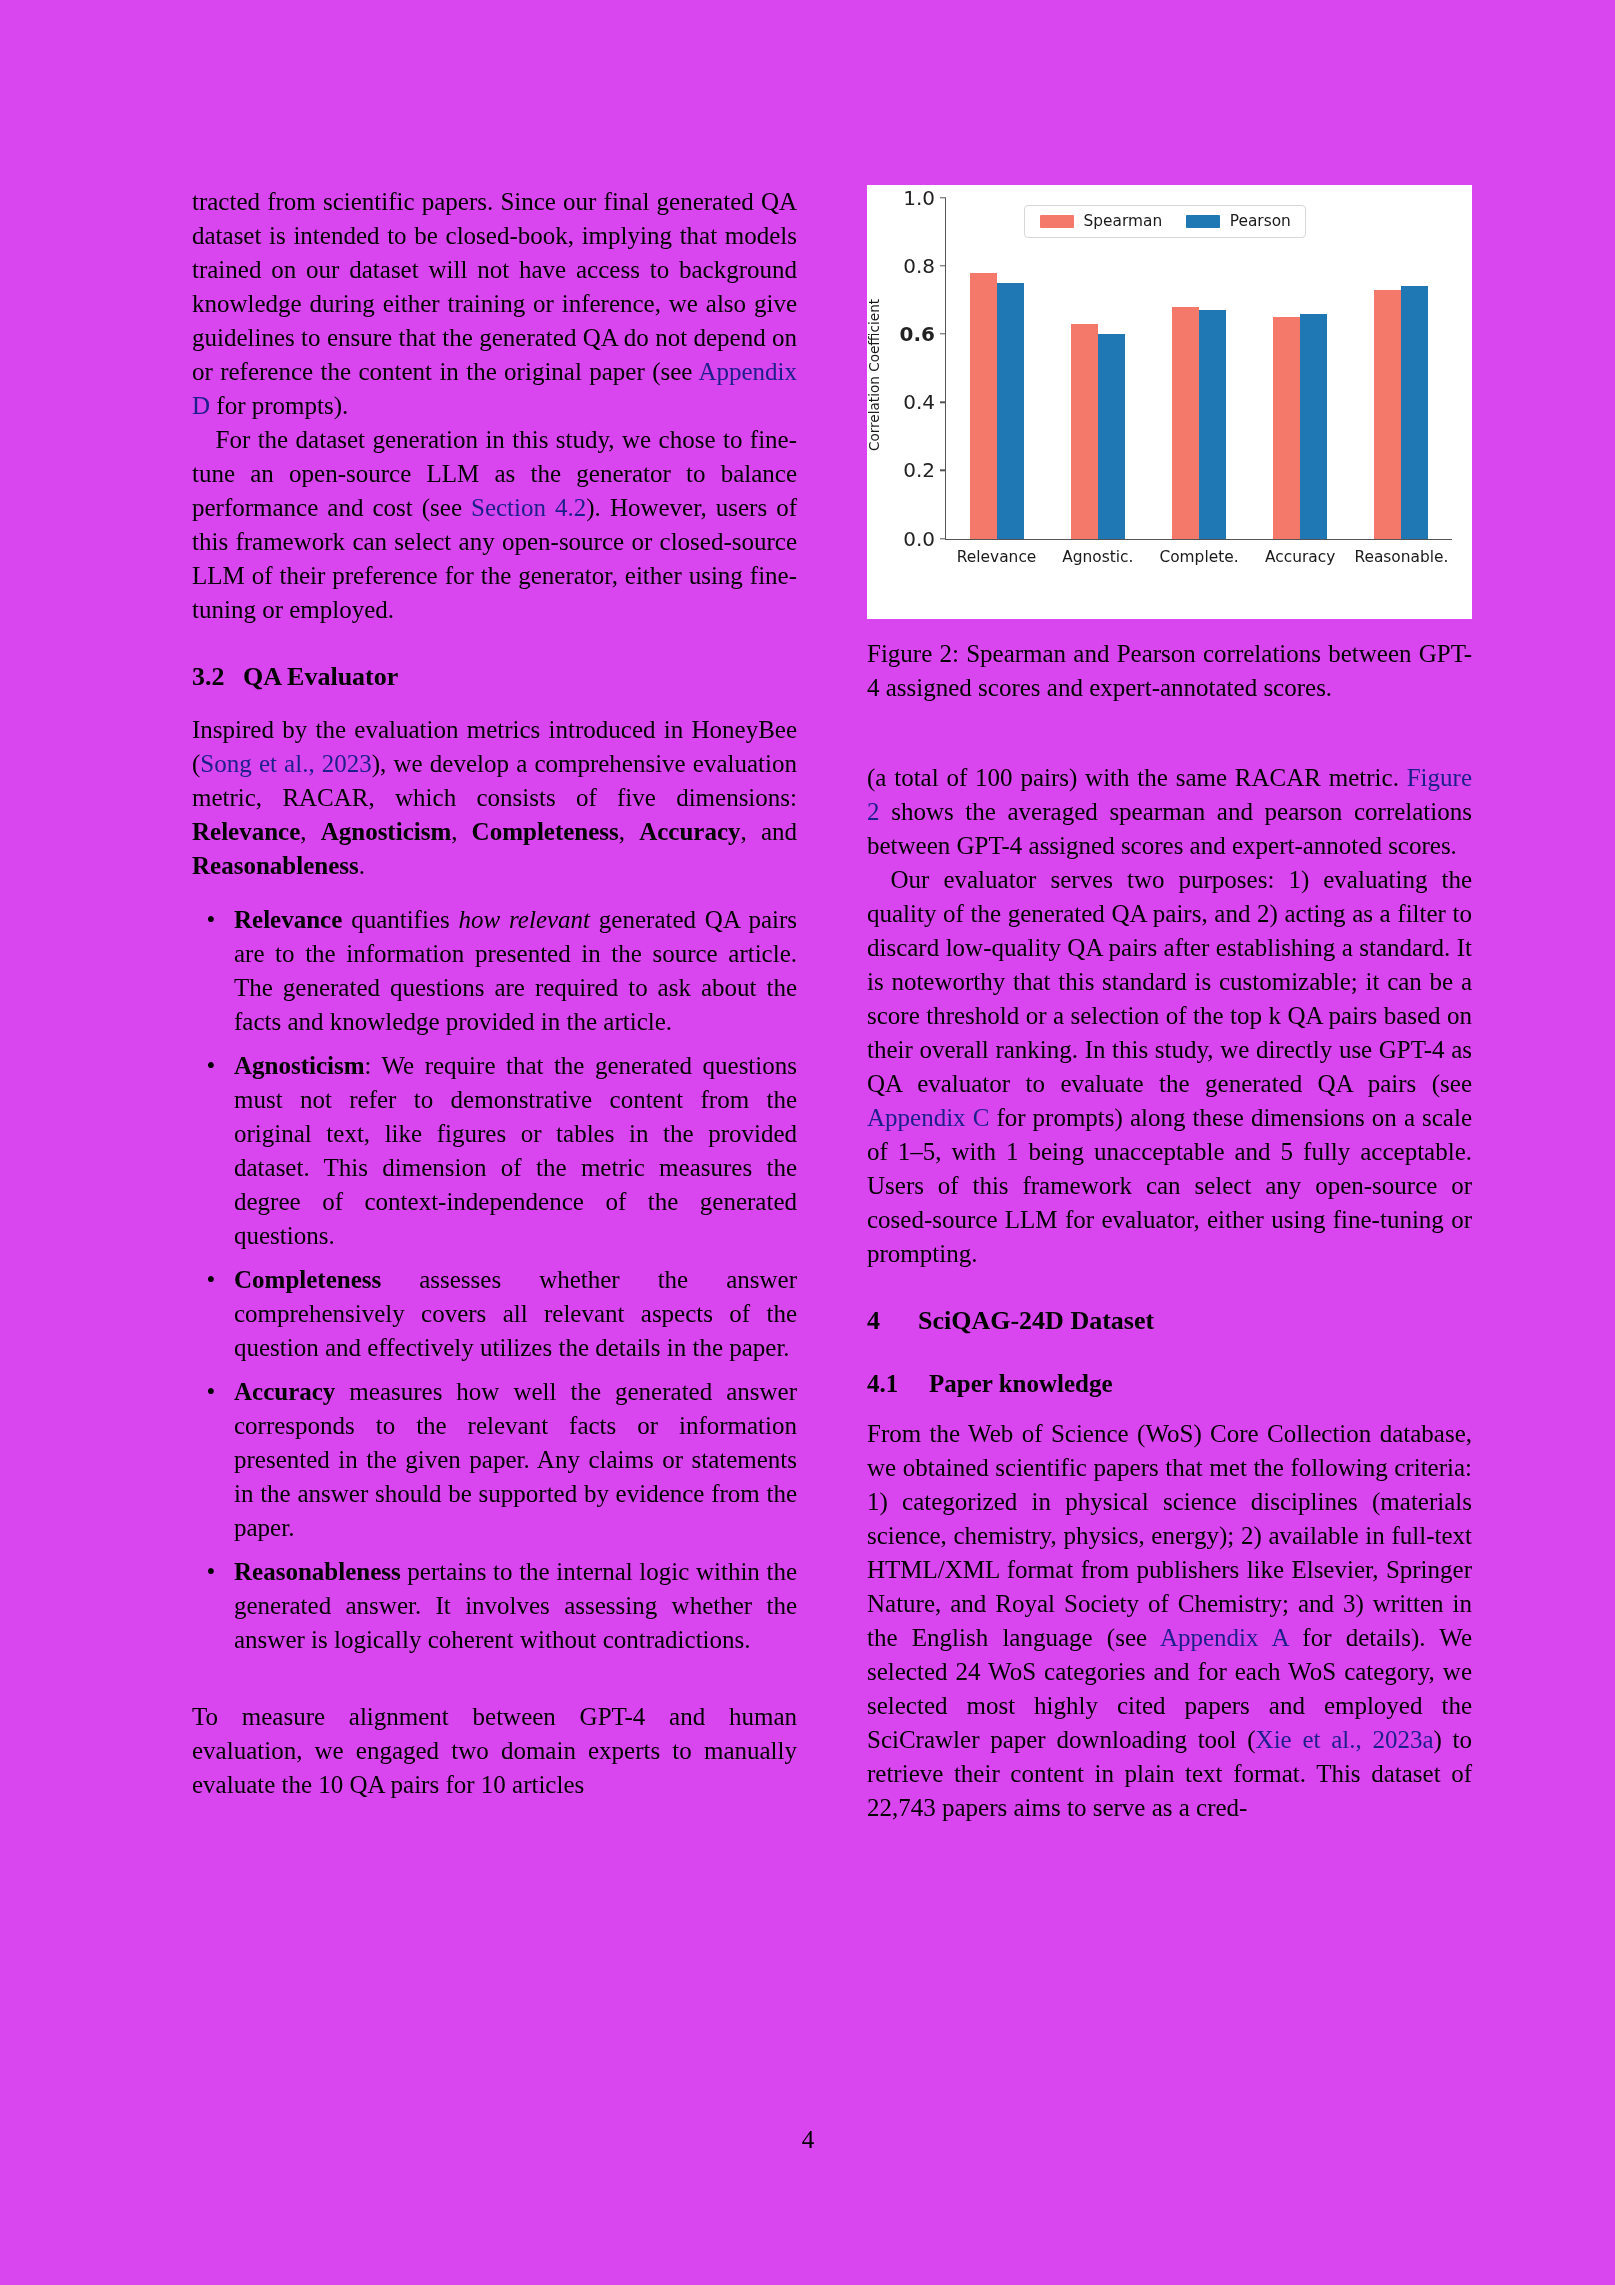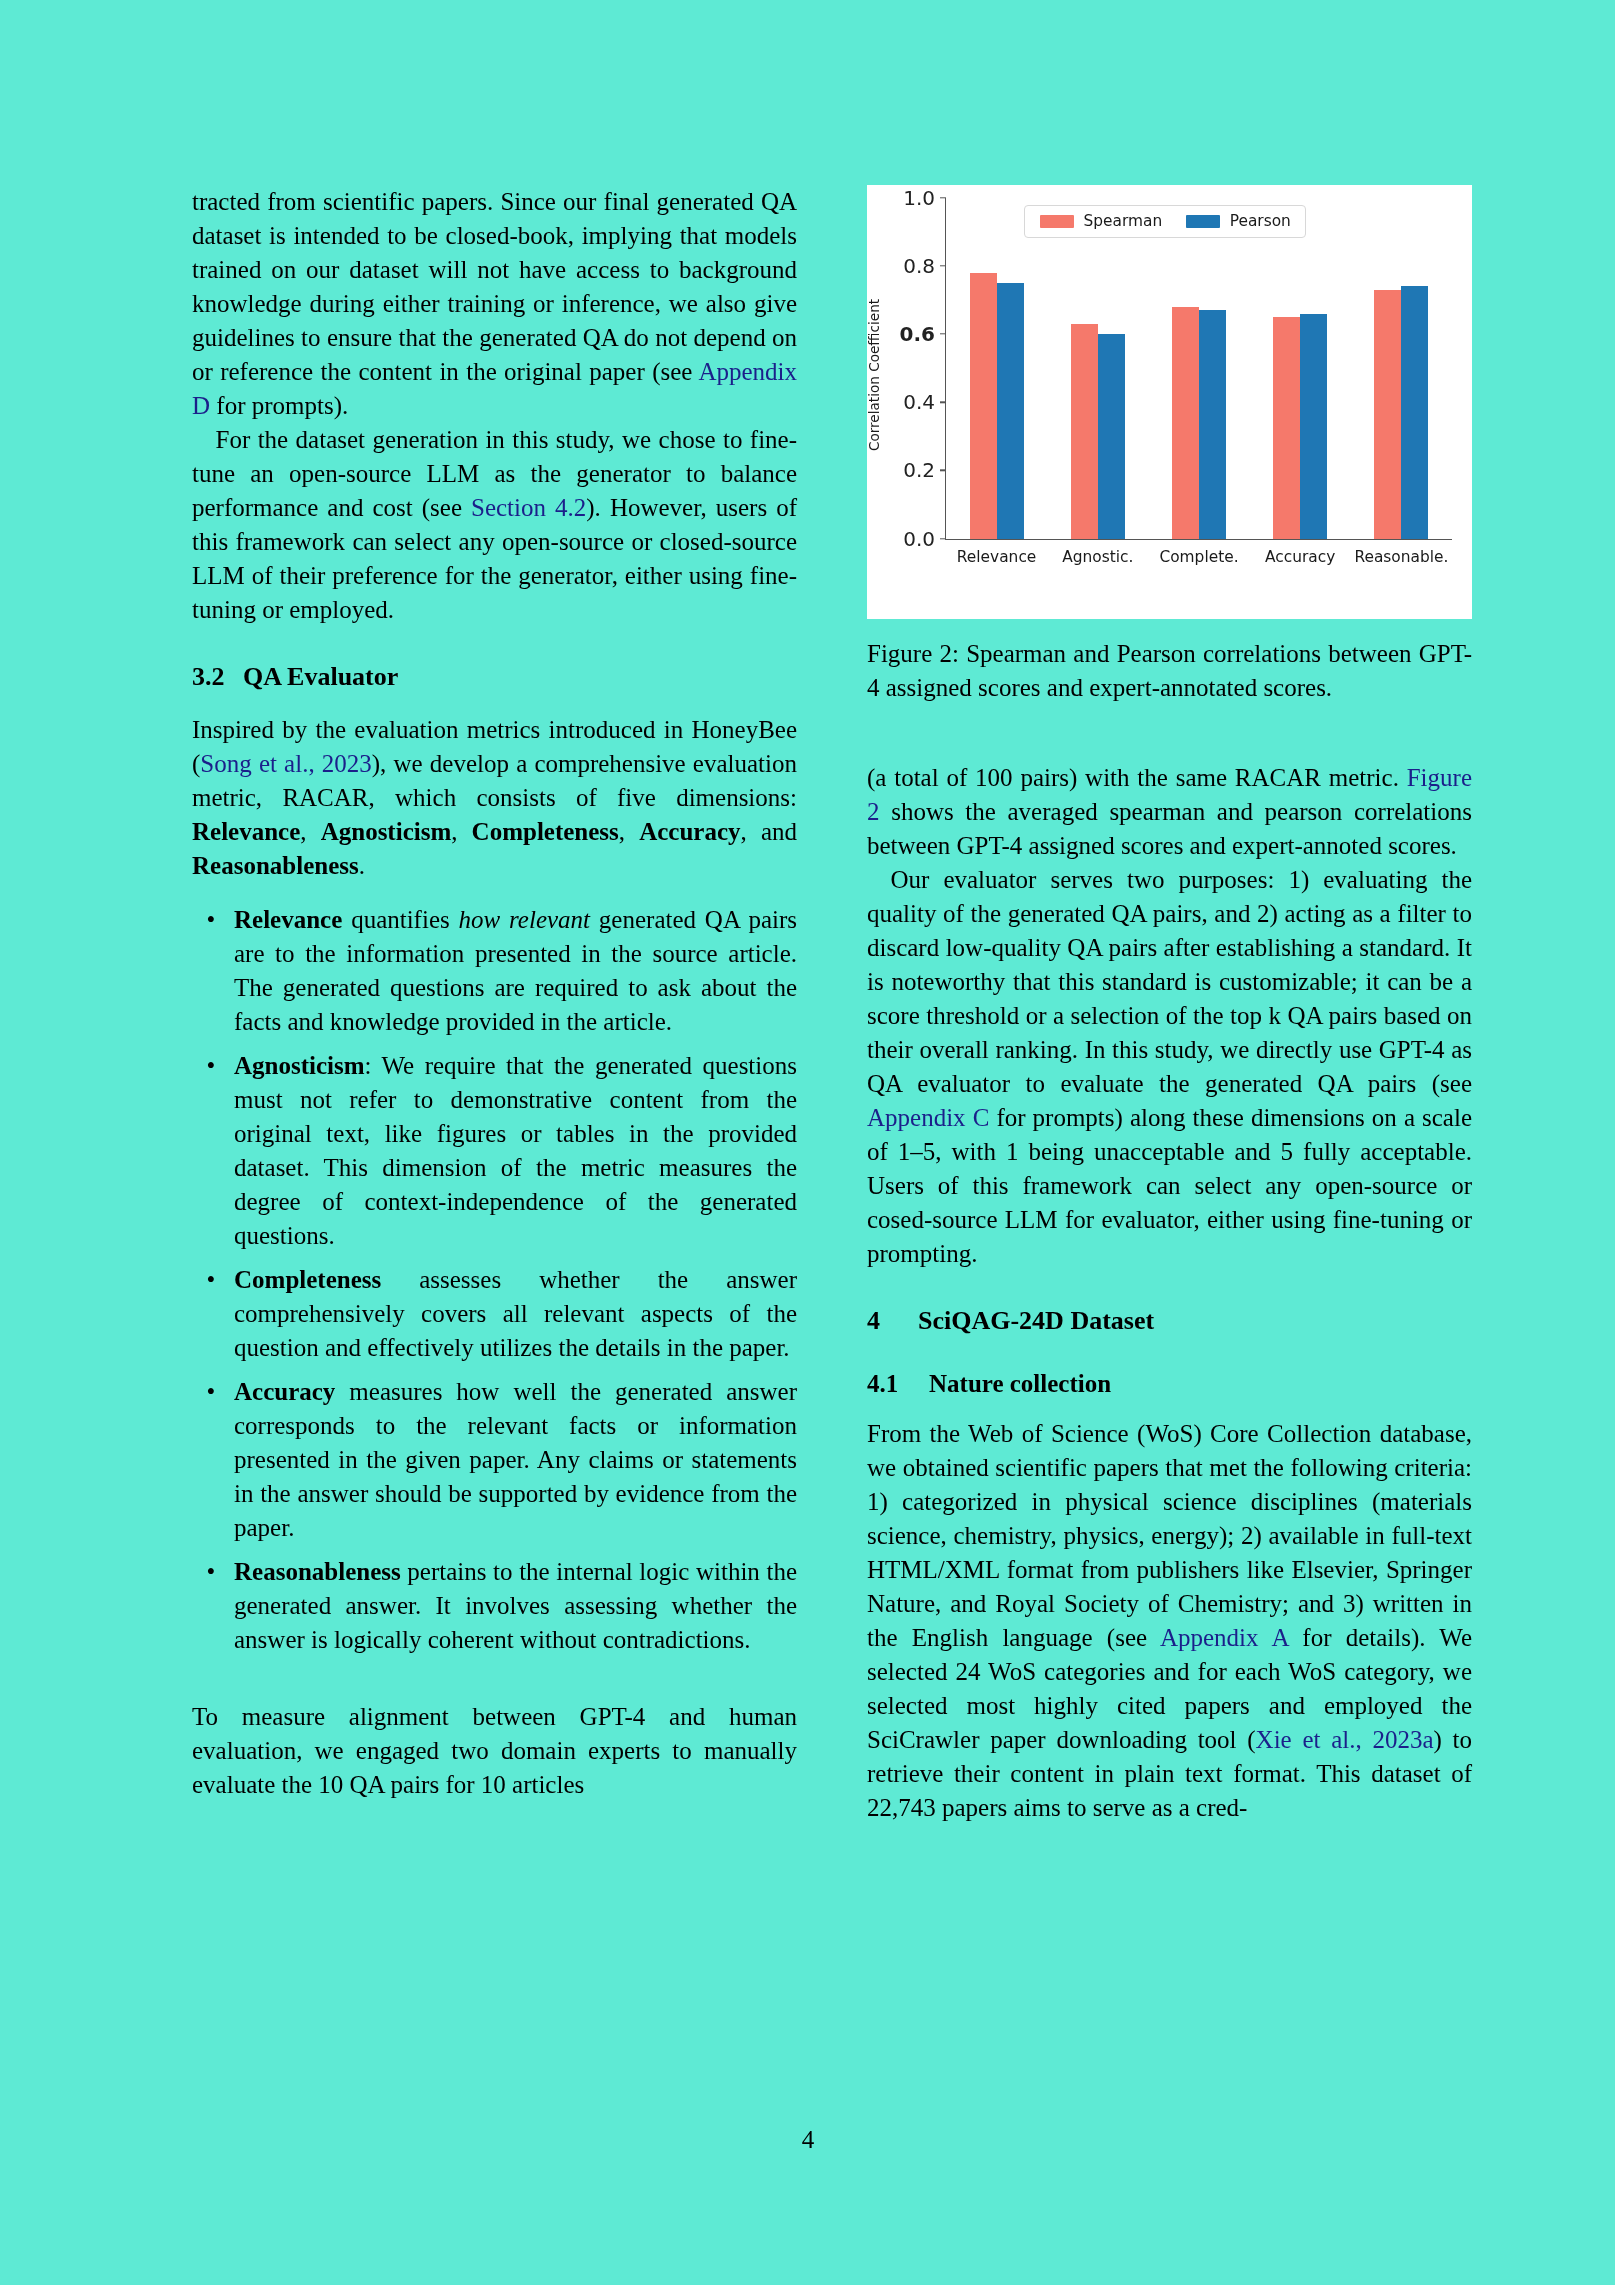--- a/index.html
+++ b/index.html
@@ -13,21 +13,21 @@
     font-family: "Liberation Serif", serif;
     color: #000000;
     position: relative;
     overflow: hidden;
   }
   .page {
     position: absolute;
     left: 0; top: 0;
     width: 1616px;
     height: 2285px;
-    background: #5eead4;
+    background: #d946ef;
   }
   .columns {
     position: absolute;
     left: 192px;
     top: 185px;
     width: 1280px;
     display: flex;
     gap: 70px;
   }
   .col {
@@ -296,21 +296,21 @@
 
         <p class="caption"><span>Figure 2:</span><span> Spearman and Pearson correlations between GPT-4 assigned scores and expert-annotated scores.</span></p>
       </div>
 
       <p class="body noindent" style="margin-top:56px;"><span>(a total of 100 pairs) with the same RACAR metric. </span><span class="link">Figure 2</span><span> shows the averaged spearman and pearson correlations between GPT-4 assigned scores and expert-annoted scores.</span></p>
 
       <p class="body"><span>Our evaluator serves two purposes: 1) evaluating the quality of the generated QA pairs, and 2) acting as a filter to discard low-quality QA pairs after establishing a standard. It is noteworthy that this standard is customizable; it can be a score threshold or a selection of the top k QA pairs based on their overall ranking. In this study, we directly use GPT-4 as QA evaluator to evaluate the generated QA pairs (see </span><span class="link">Appendix C</span><span> for prompts) along these dimensions on a scale of 1–5, with 1 being unacceptable and 5 fully acceptable. Users of this framework can select any open-source or cosed-source LLM for evaluator, either using fine-tuning or prompting.</span></p>
 
       <h2 class="sec"><span class="num">4</span><span>SciQAG-24D Dataset</span></h2>
 
-      <h3 class="subsec"><span class="num">4.1</span><span>Nature collection</span></h3>
+      <h3 class="subsec"><span class="num">4.1</span><span>Paper knowledge</span></h3>
 
       <p class="body noindent"><span>From the Web of Science (WoS) Core Collection database, we obtained scientific papers that met the following criteria: 1) categorized in physical science disciplines (materials science, chemistry, physics, energy); 2) available in full-text HTML/XML format from publishers like Elsevier, Springer Nature, and Royal Society of Chemistry; and 3) written in the English language (see </span><span class="link">Appendix A</span><span> for details). We selected 24 WoS categories and for each WoS category, we selected most highly cited papers and employed the SciCrawler paper downloading tool (</span><span class="link">Xie et al., 2023a</span><span>) to retrieve their content in plain text format. This dataset of 22,743 papers aims to serve as a cred-</span></p>
 
     </div>
   </div>
 
   <div class="pagenum">4</div>
 
 </div>
 

